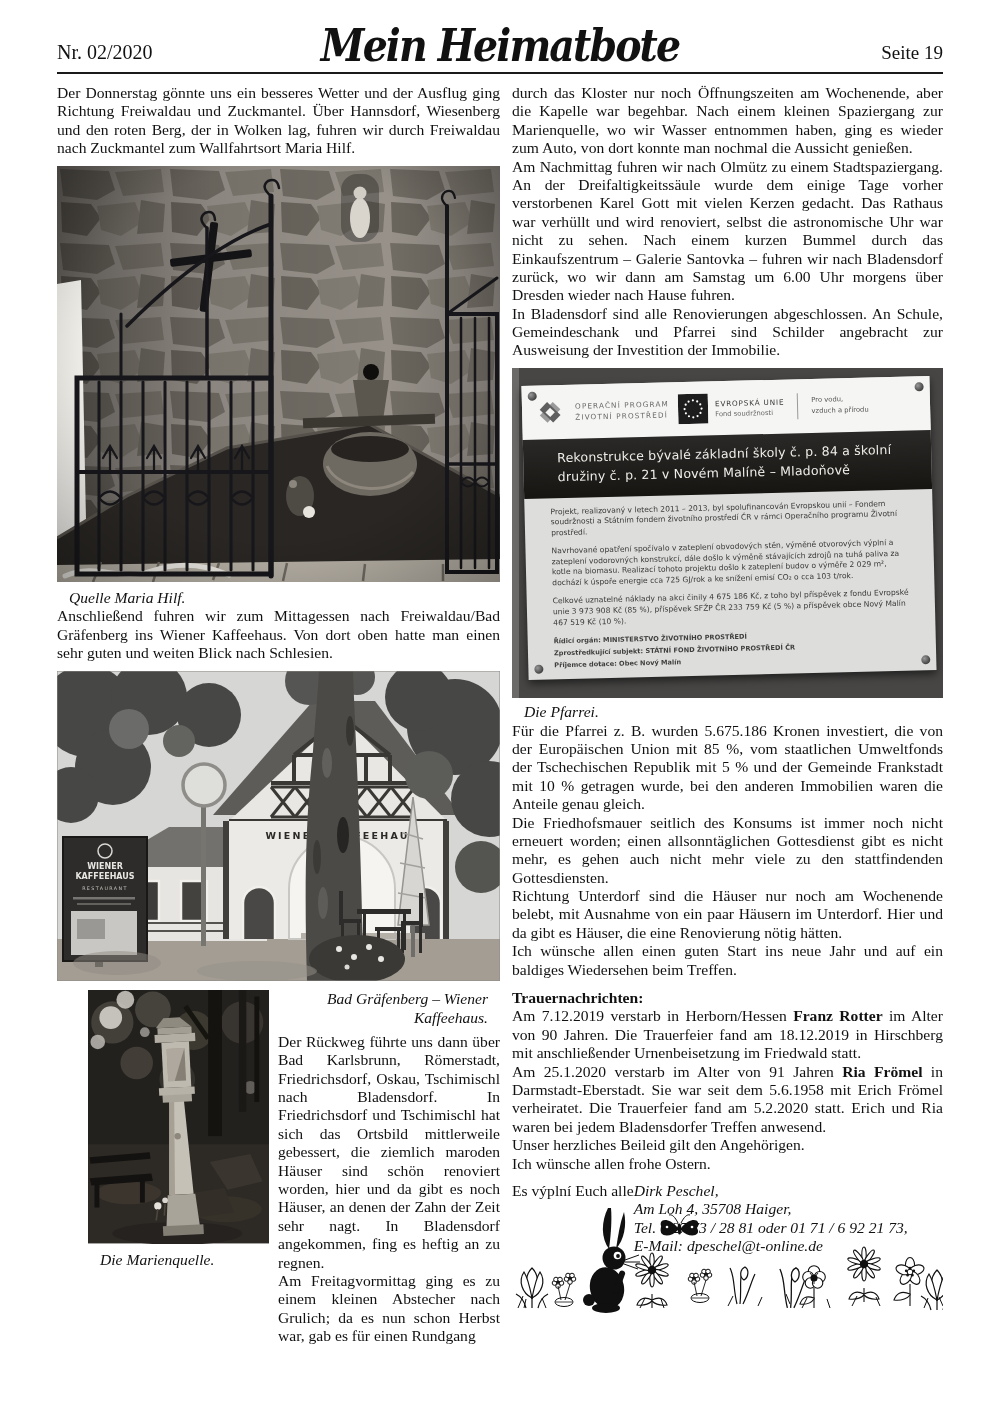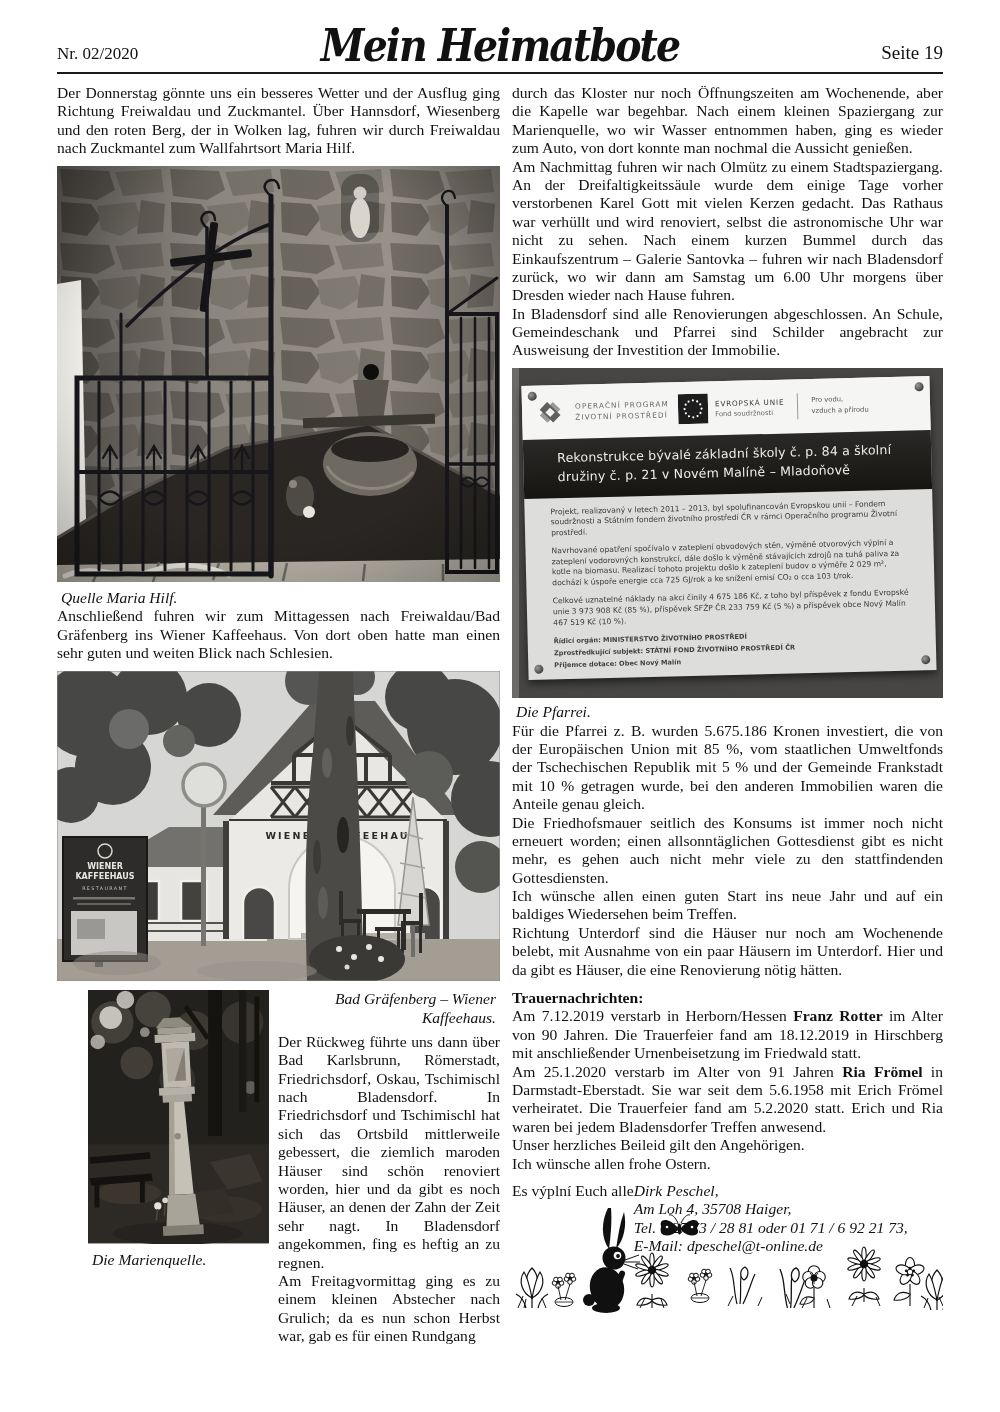--- a/index.html
+++ b/index.html
@@ -1,31 +1,31 @@
 <!DOCTYPE html>
 <html lang="de"><head>
 <meta charset="utf-8">
 <style>
   html,body{margin:0;padding:0;background:#fff;}
   .page{position:relative;width:1000px;height:1412px;background:#ffffff;overflow:hidden;
         font-family:"Liberation Serif",serif;color:#111;}
   
   .header{position:relative;height:66px;}
-  .issue{position:absolute;left:57px;bottom:2px;font-size:17px;}
+  .issue{position:absolute;left:57px;bottom:2px;font-size:20px;}
   .pageno{position:absolute;right:57px;bottom:2px;font-size:19px;}
   .masthead{position:absolute;left:0;right:0;bottom:-4px;text-align:center;
             font-family:"DejaVu Serif",serif;font-style:italic;font-weight:bold;
             font-size:42px;letter-spacing:-2px;transform:scale(.94,1.06);}
   .rule{border-top:2.5px solid #1a1a1a;margin:6px 57px 0;}
   
   .cols{display:flex;gap:12px;padding:0 57px;margin-top:10px;}
   .col-l{width:443px;flex:none;}
   .col-r{flex:1;min-width:0;}
   p.body{margin:0;font-size:15.6px;line-height:1.18;text-align:justify;hyphens:auto;}
-  .cap{font-style:italic;font-size:15.6px;line-height:1.2;margin:7px 4px 0;}
+  .cap{font-style:italic;font-size:15.6px;line-height:1.2;margin:7px 12px 0;}
   .cap.right{text-align:right;}
   .photo{display:block;width:100%;}
   .photo svg{display:block;width:100%;height:auto;}
   .mt8{margin-top:8px;} .mt9{margin-top:9px;} .mt10{margin-top:10px;}
   .subrow{display:flex;gap:9px;margin-top:9px;}
   .subrow .left{width:181px;flex:none;padding-left:31px;}
   .subrow .right{flex:1;min-width:0;}
   .narrow{font-size:15px;line-height:1.17;}
   b{font-weight:bold;}
   
@@ -402,22 +402,22 @@
           <div class="screw" style="left:6px;top:6px;"></div>
           <div class="screw" style="right:6px;top:6px;"></div>
           <div class="screw" style="left:6px;bottom:6px;"></div>
           <div class="screw" style="right:6px;bottom:6px;"></div>
         </div>
       </div>
       <div class="cap" style="margin-top:5px;">Die Pfarrei.</div>
 
       <p class="body mt8">Für die Pfarrei z. B. wurden 5.675.186 Kronen investiert, die von der Europäischen Union mit 85 %, vom staatlichen Umweltfonds der Tschechischen Republik mit 5 % und der Gemeinde Frankstadt mit 10 % getragen wurde, bei den anderen Immobilien waren die Anteile genau gleich.</p>
       <p class="body">Die Friedhofsmauer seitlich des Konsums ist immer noch nicht erneuert worden; einen allsonntäglichen Gottesdienst gibt es nicht mehr, es gehen auch nicht mehr viele zu den stattfindenden Gottesdiensten.</p>
+      <p class="body">Richtung Unterdorf sind die Häuser nur noch am Wochenende belebt, mit Ausnahme von ein paar Häusern im Unterdorf. Hier und da gibt es Häuser, die eine Renovierung nötig hätten.</p>
       <p class="body mt10">Ich wünsche allen einen guten Start ins neue Jahr und auf ein baldiges Wiedersehen beim Treffen.</p>
-      <p class="body">Richtung Unterdorf sind die Häuser nur noch am Wochenende belebt, mit Ausnahme von ein paar Häusern im Unterdorf. Hier und da gibt es Häuser, die eine Renovierung nötig hätten.</p>
 
       <div class="mt10">
         <p class="body" style="font-weight:bold;">Trauernachrichten:</p>
         <p class="body"><span>Am 7.12.2019 verstarb in Herborn/Hessen </span><b>Franz Rotter</b><span> im Alter von 90 Jahren. Die Trauerfeier fand am 18.12.2019 in Hirschberg mit anschließender Urnenbeisetzung im Friedwald statt.</span></p>
         <p class="body"><span>Am 25.1.2020 verstarb im Alter von 91 Jahren </span><b>Ria Frömel</b><span> in Darmstadt-Eberstadt. Sie war seit dem 5.6.1958 mit Erich Frömel verheiratet. Die Trauerfeier fand am 5.2.2020 statt. Erich und Ria waren bei jedem Bladensdorfer Treffen anwesend.</span></p>
         <p class="body">Unser herzliches Beileid gilt den Angehörigen.</p>
       </div>
 
       <p class="body mt10">Ich wünsche allen frohe Ostern.</p>
 

